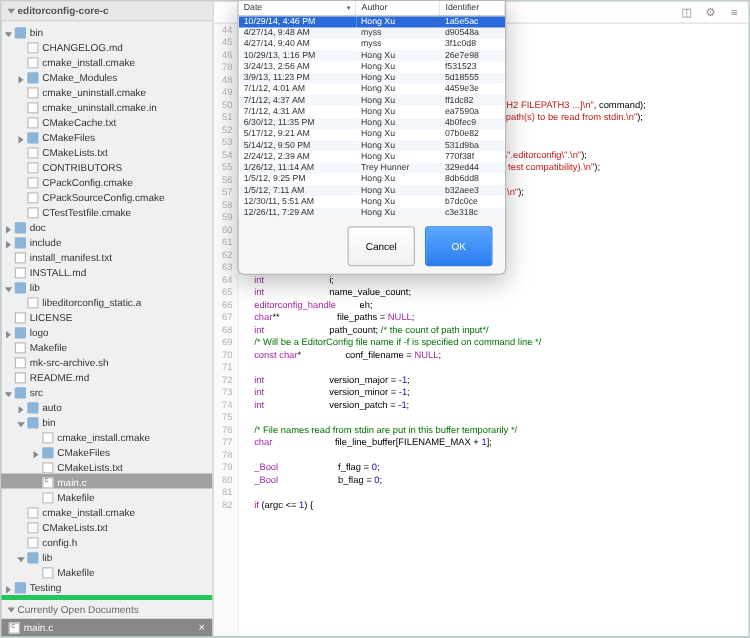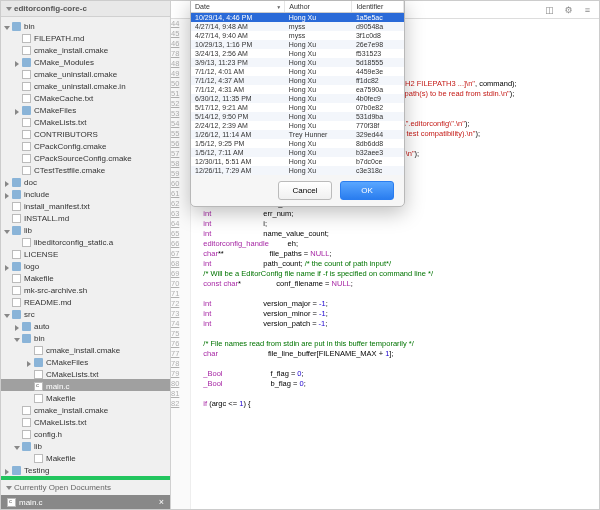--- a/index.html
+++ b/index.html
@@ -20,57 +20,57 @@
 .fico.c::after { content:"c"; position:absolute; font-size:6px; color:#666; left:1px; top:-1px; }
 .open-docs { border-top:4px solid #22c55e; }
 .open-docs-head { font-size:8px; color:#666; padding:3px 6px; display:flex; align-items:center; }
 .open-docs-head .chev { margin-right:3px; }
 .open-doc { display:flex; align-items:center; height:14px; background:#888; color:#fff; padding:0 6px; font-size:8px; }
 .open-doc .x { margin-left:auto; font-size:9px; }
 .editor { flex:1; display:flex; flex-direction:column; background:#fff; overflow:hidden; }
 .editor-toolbar { height:18px; border-bottom:1px solid #ddd; display:flex; align-items:center; justify-content:flex-end; padding:0 6px; gap:8px; }
 .etbtn { width:11px;height:11px; display:flex; align-items:center; justify-content:center; color:#888; font-size:9px; }
 .code { flex:1; display:flex; overflow:auto; font-family:Menlo,Consolas,monospace; font-size:7.5px; line-height:10px; }
-.gutter { width:20px; padding-right:4px; color:#b0b0b0; background:#fafafa; border-right:1px solid #eee; user-select:none;text-decoration:underline; }
+.gutter { width:20px; text-align:right; padding-right:4px; color:#b0b0b0; background:#fafafa; border-right:1px solid #eee; user-select:none; }
 .gutter div { height:10px; }
 .codelines { flex:1; padding-left:4px; }
 .codelines div { height:10px; white-space:pre; }
 .kw { color:#a626a4; } .ty { color:#a626a4; } .str { color:#c41a16; } .num { color:#1c00cf; } .cm { color:#007400; }
 
 .dialog { position:absolute; left:190px; top:0; width:215px; background:#f6f6f6; border:1px solid #b8b8b8; border-radius:0 0 5px 5px; box-shadow:0 6px 20px rgba(0,0,0,.25); z-index:50; }
 .dtable-wrap { background:#fff; margin:0; }
 .dtable { width:100%; border-collapse:collapse; font-size:7px; }
 .dtable th { background:#fff; border-bottom:1px solid #ccc; text-align:left; padding:2px 4px; font-weight:400; color:#333; border-right:1px solid #e5e5e5; position:relative; }
 .dtable th.sorted::after { content:"▼"; font-size:5px; color:#666; position:absolute; right:3px; top:3px; }
 .dtable td { padding:1px 4px; color:#333; white-space:nowrap; overflow:hidden; }
 .dtable tr.sel td { background:#2a6ad8; color:#fff; }
 .dtable tr.alt td { background:#f3f6fb; }
 .dlg-buttons { display:flex; justify-content:flex-end; gap:8px; padding:6px 10px; }
-.btn { min-width:54px; height:19px; border-radius:3px; font-size:8px; display:flex; align-items:center; justify-content:center; border:1px solid #bbb; background:linear-gradient(#fff,#f0f0f0); }
+.btn { min-width:54px; height:32px; border-radius:3px; font-size:8px; display:flex; align-items:center; justify-content:center; border:1px solid #bbb; background:linear-gradient(#fff,#f0f0f0); }
 .btn.primary { background:linear-gradient(#5aa7ff,#2a7def); border-color:#2a7def; color:#fff; font-weight:500; }
 </style>
 </head>
 <body>
 
 <div class="main-win">
   <div class="sidebar">
     <div class="sidebar-head">
       <span class="disc open"></span>
       <span>editorconfig-core-c</span>
     </div>
     <div class="tree" id="tree">
         <div class="tree-item l0">
           <span class="disc open"></span>
           <span class="fico folder"></span>
           <span>bin</span>
         </div>
         <div class="tree-item l1">
           <span style="width: 7px; flex-shrink: 0;"></span>
           <span class="fico file"></span>
-          <span>FILEPATH.md</span>
+          <span>CHANGELOG.md</span>
         </div>
         <div class="tree-item l1">
           <span style="width: 7px; flex-shrink: 0;"></span>
           <span class="fico file"></span>
           <span>cmake_install.cmake</span>
         </div>
         <div class="tree-item l1">
           <span class="disc"></span>
           <span class="fico folder"></span>
           <span>CMake_Modules</span>

